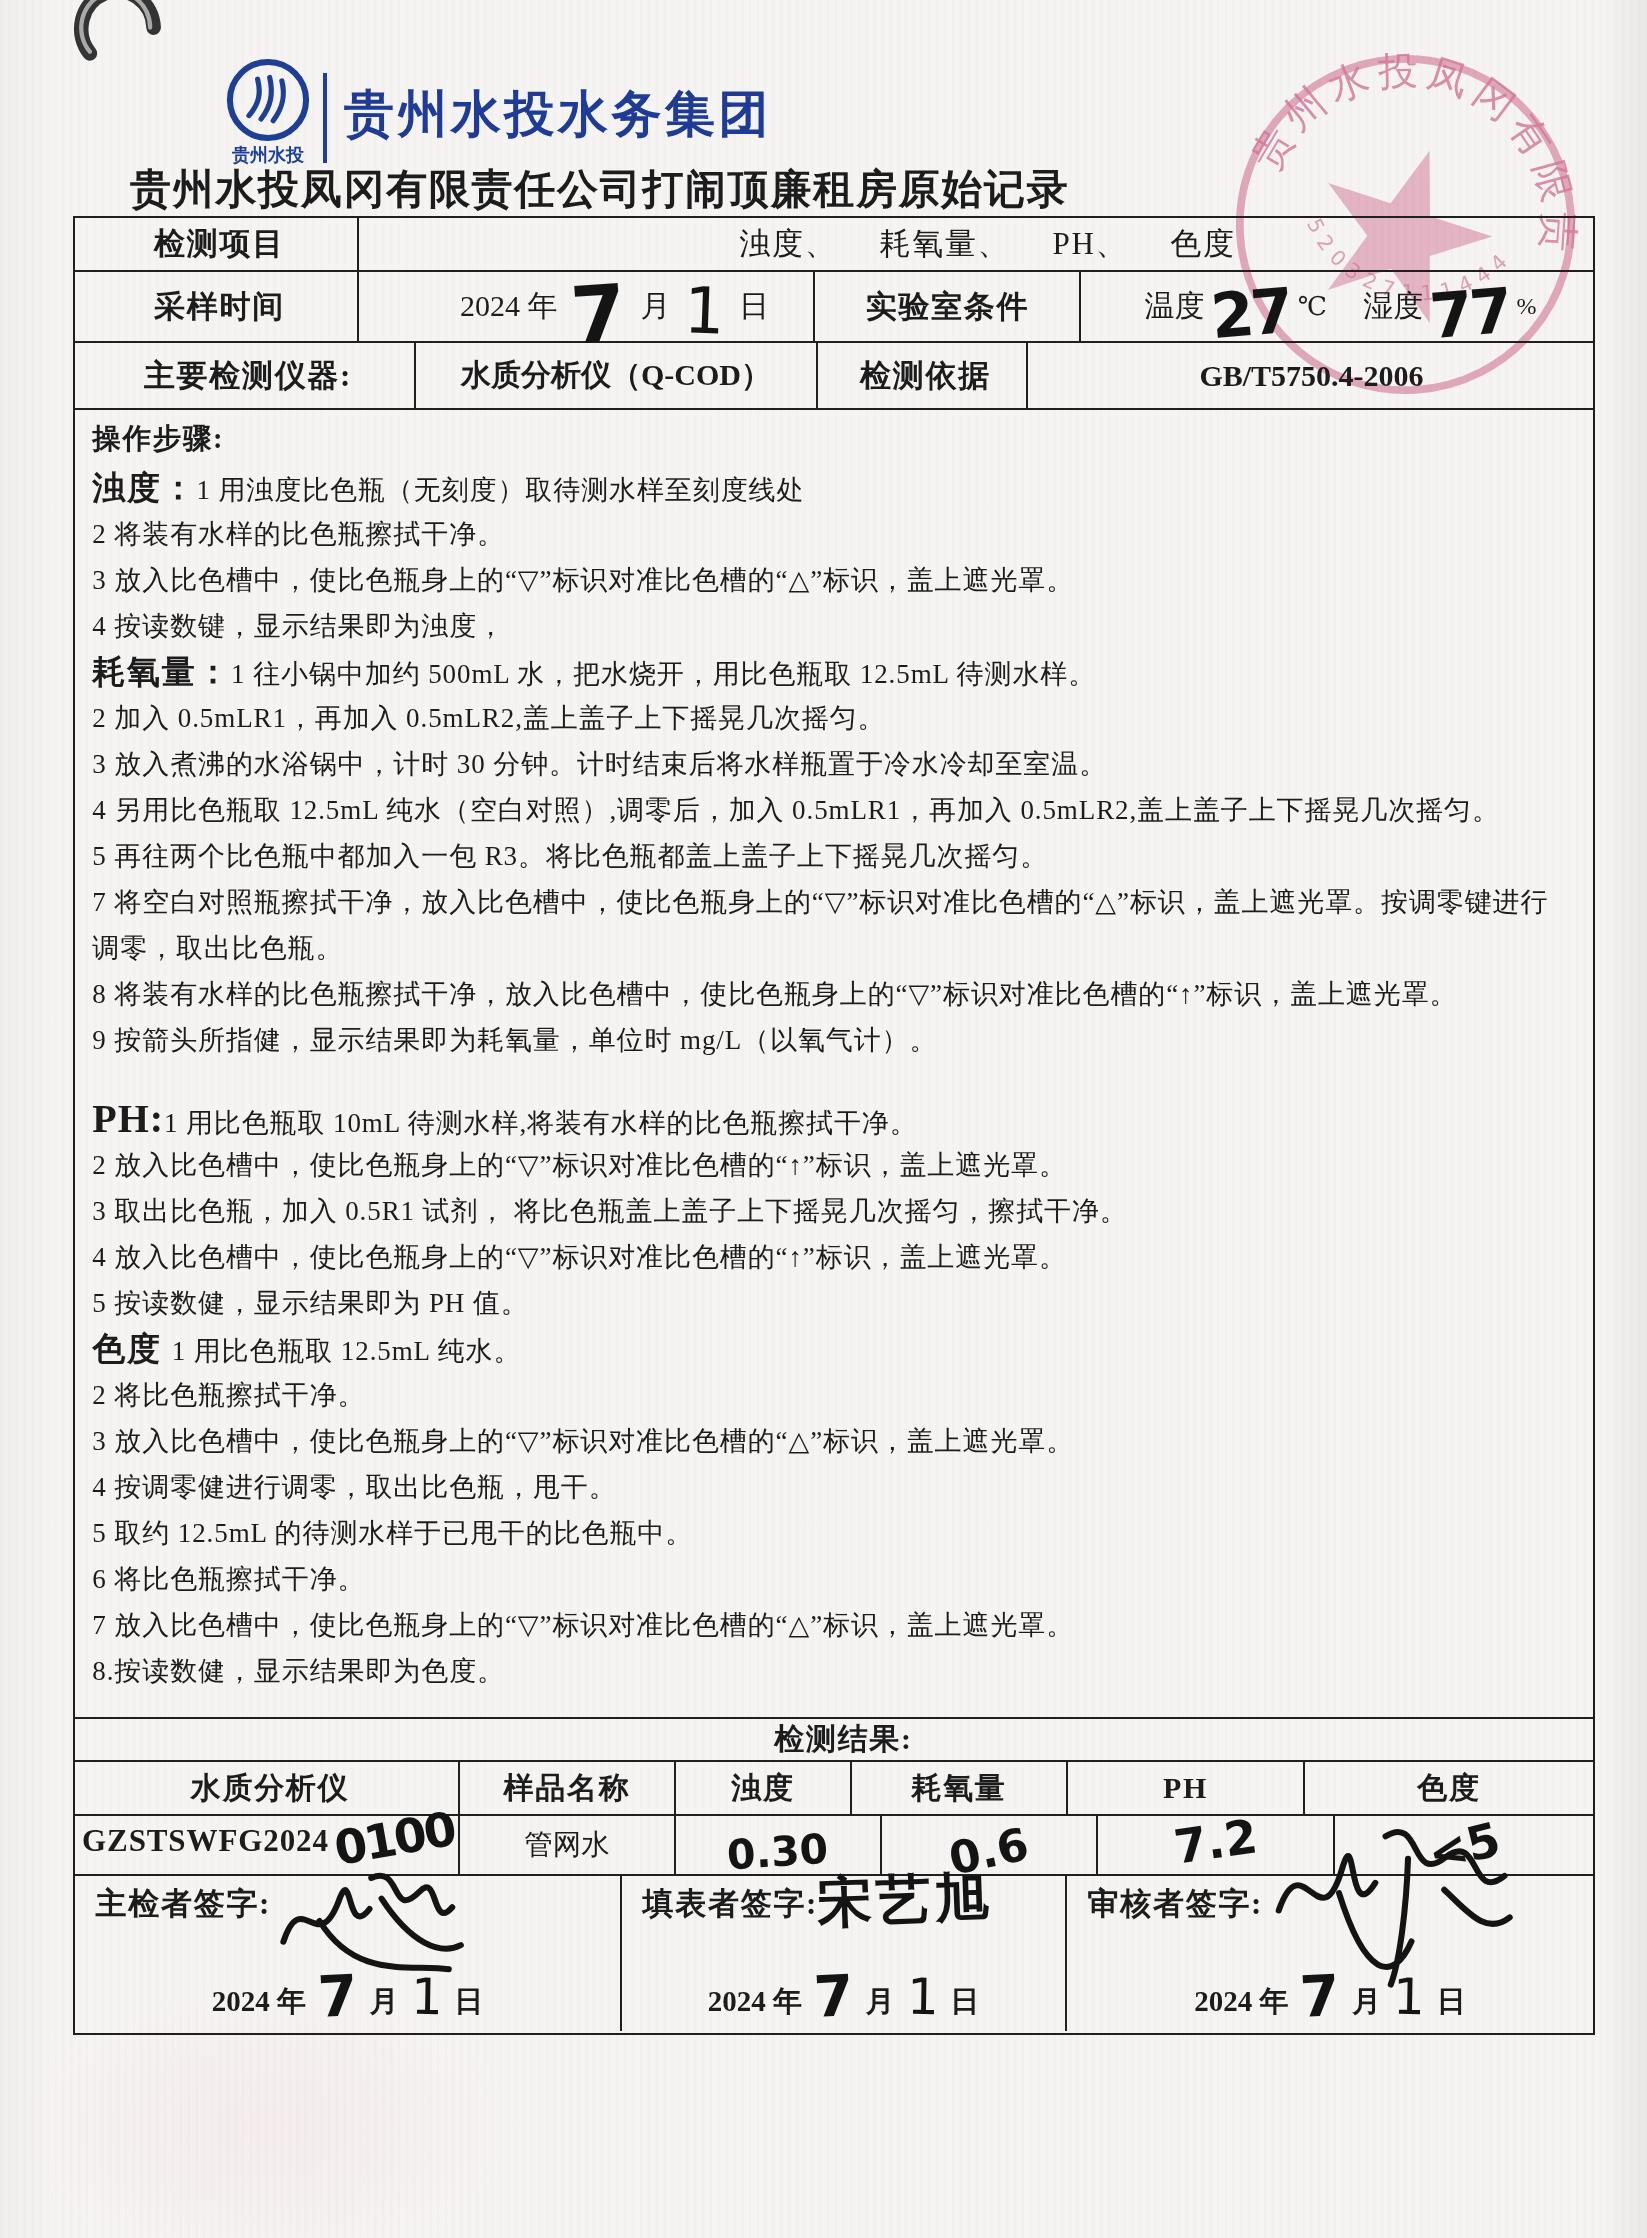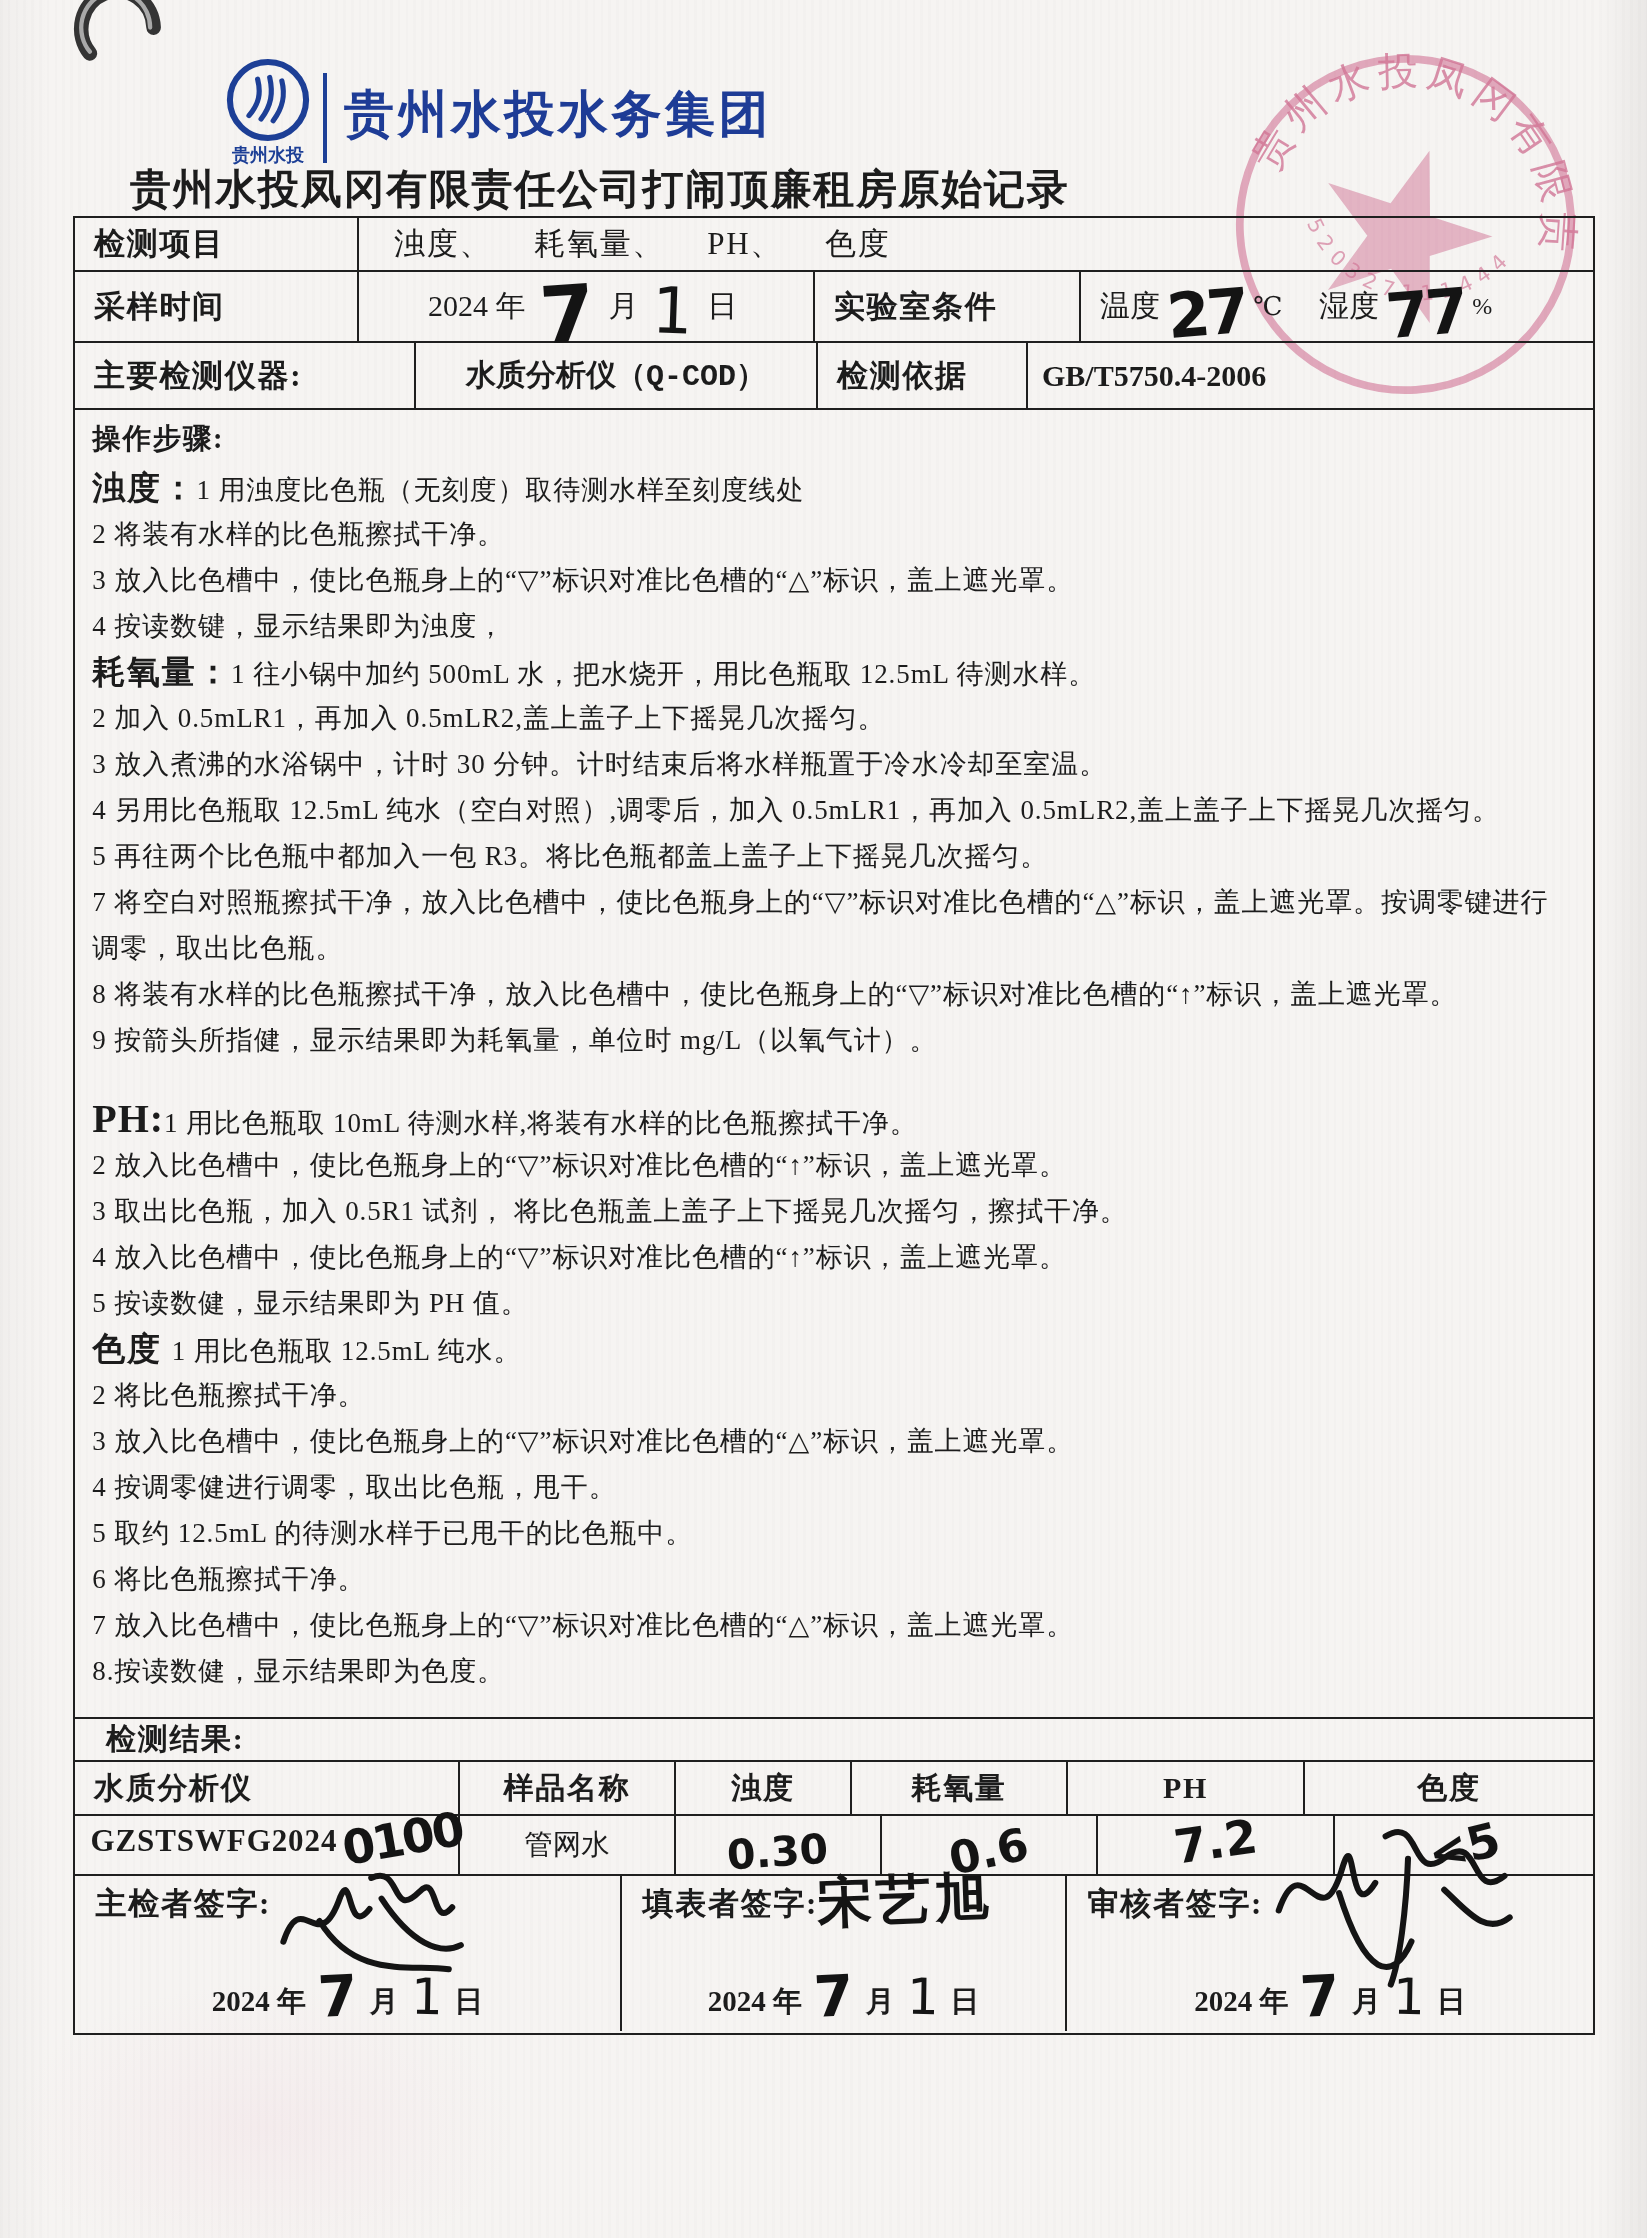--- a/index.html
+++ b/index.html
@@ -32,21 +32,21 @@
   }
   
   .stamp{position:absolute; left:1207px; top:26px; mix-blend-mode:multiply; opacity:.88;}
   
   .main-table{
     position:absolute; left:73px; top:216px; width:1522px; height:1819px;
     border:2.6px solid #1f1f1f; box-sizing:border-box;
   }
   .trow{display:flex; width:100%; box-sizing:border-box; border-bottom:2.6px solid #1f1f1f; overflow:visible;}
   .trow:last-child{border-bottom:none;}
-  .tcell{box-sizing:border-box; display:flex; align-items:center; overflow:visible; padding:0 12px;}
+  .tcell{box-sizing:border-box; display:flex; align-items:center; overflow:visible; padding:0 12px;justify-content:center;}
   .tcell + .tcell{border-left:2.6px solid #1f1f1f;}
   .lbl{font-size:31px; font-weight:600; letter-spacing:1.7px;}
   .val{font-size:30px; font-weight:500;}
   .center{justify-content:center;}
   
   .hw{
     font-family:"DejaVu Sans",sans-serif; font-weight:600; color:#141414;
     display:inline-block; line-height:.8; position:relative; z-index:6;
   }
   .hw-month{font-size:79px; transform:rotate(-4deg); top:8.6px;}
@@ -149,21 +149,21 @@
         <span class="hw hw-temp">77</span>
         <span class="val" style="font-size:24px;">%</span>
       </div>
     </div>
 
     <div class="trow" style="height:67px;">
       <div class="tcell" style="width:339px; padding-left:19px;">
           <span class="lbl">主要检测仪器:</span>
         </div>
       <div class="tcell center" style="width:402px;">
-          <span class="val" style="font-weight:600;font-family:Liberation Mono, monospace;">水质分析仪（Q-COD）</span>
+          <span class="val" style="font-weight:600;">水质分析仪（Q-COD）</span>
         </div>
       <div class="tcell" style="width:210px; padding-left:19px;">
           <span class="lbl">检测依据</span>
         </div>
       <div class="tcell" style="flex:1; padding-left:14px;">
           <span class="val" style="font-weight:600;">GB/T5750.4-2006</span>
         </div>
     </div>
 
     <div class="trow" style="height:1309px;">

